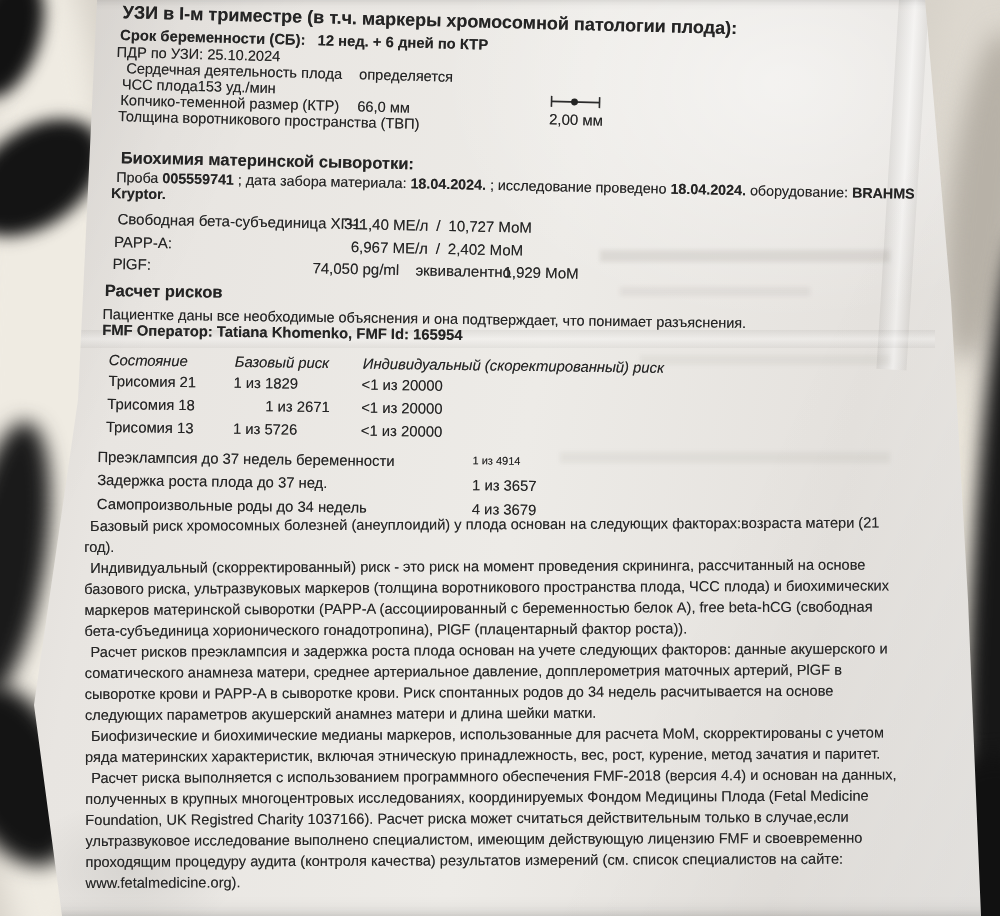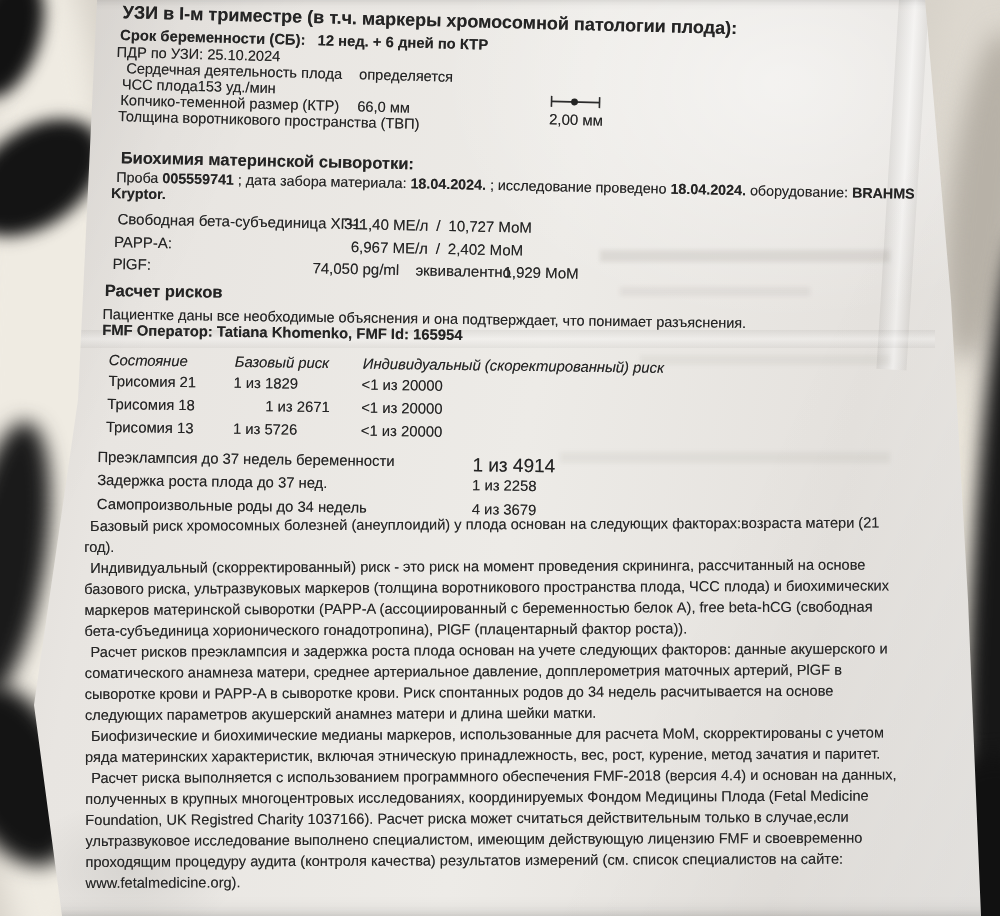--- a/index.html
+++ b/index.html
@@ -125,23 +125,23 @@
 
       <div class="ln t" style="left:6px;top:115px;font-size:14.8px;">Трисомия 18</div>
       <div class="ln t" style="left:132px;top:115px;font-size:14.8px;margin-left:32px;">1 из 2671</div>
       <div class="ln t" style="left:260px;top:115px;font-size:14.8px;">&lt;1 из 20000</div>
 
       <div class="ln t" style="left:5px;top:138px;font-size:14.8px;">Трисомия 13</div>
       <div class="ln t" style="left:132px;top:138px;font-size:14.8px;">1 из 5726</div>
       <div class="ln t" style="left:260px;top:138px;font-size:14.8px;">&lt;1 из 20000</div>
 
       <div class="ln t" style="left:-3px;top:168px;font-size:14.8px;">Преэклампсия до 37 недель беременности</div>
-      <div class="ln t" style="left:372px;top:168px;font-size:19px;">1 из 4914</div>
+      <div class="ln t" style="left:372px;top:168px;font-size:11px;">1 из 4914</div>
       <div class="ln t" style="left:-3px;top:191px;font-size:14.8px;">Задержка роста плода до 37 нед.</div>
-      <div class="ln t" style="left:372px;top:191px;font-size:14.8px;">1 из 2258</div>
+      <div class="ln t" style="left:372px;top:191px;font-size:14.8px;">1 из 3657</div>
       <div class="ln t" style="left:-3px;top:215px;font-size:14.8px;">Самопроизвольные роды до 34 недель</div>
       <div class="ln t" style="left:372px;top:215px;font-size:14.8px;">4 из 3679</div>
     </section>
 
     <section class="sec notes" style="left:84px;top:516px;width:824px;transform:rotate(-0.25deg);transform-origin:0 0;">
       <p>Базовый риск хромосомных болезней (анеуплоидий) у плода основан на следующих факторах:возраста матери (21 год).</p>
       <p>Индивидуальный (скорректированный) риск - это риск на момент проведения скрининга, рассчитанный на основе базового риска, ультразвуковых маркеров (толщина воротникового пространства плода, ЧСС плода) и биохимических маркеров материнской сыворотки (PAPP-A (ассоциированный с беременностью белок А), free beta-hCG (свободная бета-субъединица хорионического гонадотропина), PlGF (плацентарный фактор роста)).</p>
       <p>Расчет рисков преэклампсия и задержка роста плода основан на учете следующих факторов: данные акушерского и соматического анамнеза матери, среднее артериальное давление, допплерометрия маточных артерий, PlGF в сыворотке крови и PAPP-A в сыворотке крови.  Риск спонтанных родов до 34 недель расчитывается на основе следующих параметров акушерский анамнез матери и длина шейки матки.</p>
       <p>Биофизические и биохимические медианы маркеров, использованные для расчета МоМ, скорректированы с учетом ряда материнских характеристик, включая этническую принадлежность, вес, рост, курение, метод зачатия и паритет.</p>
       <p>Расчет риска выполняется с использованием программного обеспечения FMF-2018 (версия 4.4) и основан на данных, полученных в крупных многоцентровых исследованиях, координируемых Фондом Медицины Плода (Fetal Medicine Foundation, UK Registred Charity 1037166). Расчет риска может считаться действительным только в случае,если ультразвуковое исследование выполнено специалистом, имеющим действующую лицензию FMF и своевременно проходящим процедуру аудита (контроля качества) результатов измерений (см. список специалистов на сайте: www.fetalmedicine.org).</p>

